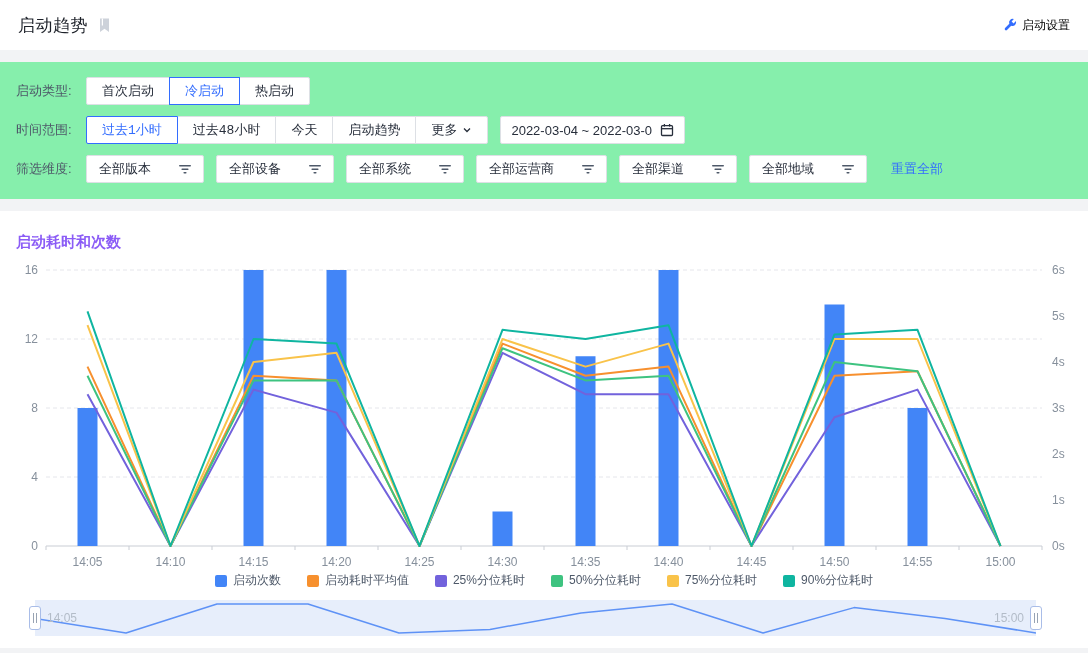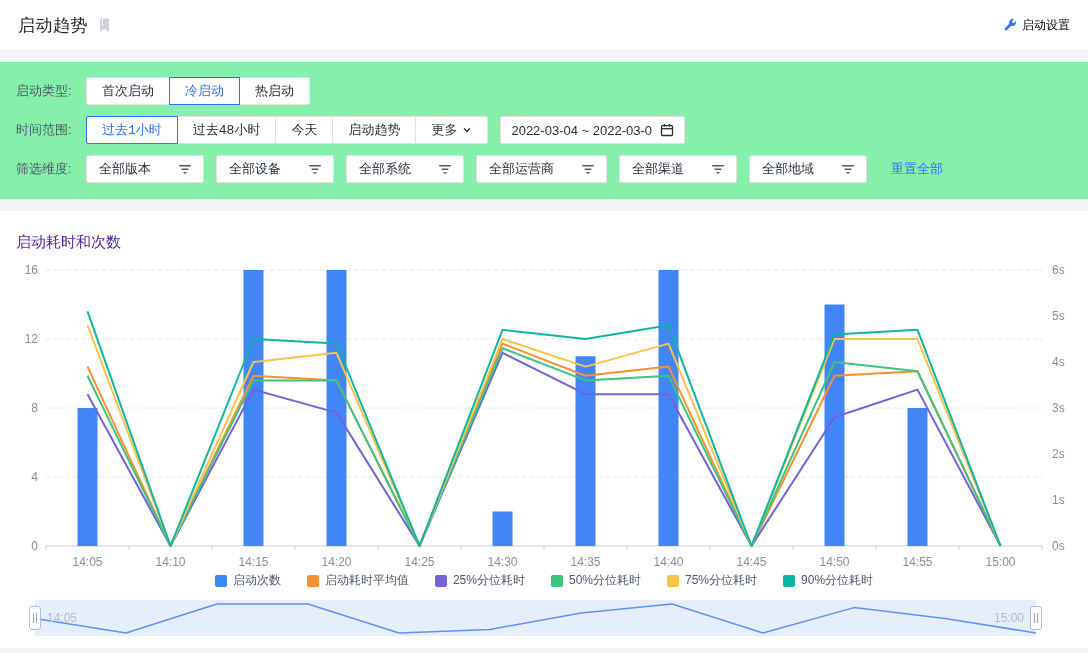--- a/index.html
+++ b/index.html
@@ -15,21 +15,21 @@
   .btn-group{display:flex}
   .fbtn{height:28px;padding:0 15px;border:1px solid #DDE0E5;background:#fff;font-size:13px;color:#272E3B;display:flex;align-items:center;gap:5px;margin-left:-1px;cursor:pointer;position:relative;font-family:Liberation Mono, monospace}
   .fbtn:first-child{margin-left:0;border-radius:2px 0 0 2px}
   .fbtn:last-child{border-radius:0 2px 2px 0}
   .fbtn.active{color:#336DFE;border-color:#336DFE;z-index:1}
   .date-box{height:28px;border:1px solid #DDE0E5;border-radius:2px;margin-left:12px;padding:0 10px;display:flex;align-items:center;gap:8px;font-size:13px;color:#272E3B;cursor:pointer;background:#fff}
   .dim-group{display:flex;gap:12px}
   .dim-btn{height:28px;border:1px solid #DDE0E5;border-radius:2px;padding:0 12px;display:flex;align-items:center;gap:28px;font-size:13px;color:#272E3B;background:#fff;cursor:pointer;font-family:inherit}
   .reset{color:#336DFE;font-size:13px;margin-left:24px;cursor:pointer;text-decoration:none}
   .chart-card{background:#fff;margin-top:12px;padding:22px 0 12px}
-  .chart-card h2{font-size:15px;font-weight:400;padding:0 16px;color:#4c1d95}
+  .chart-card h2{font-size:15px;font-weight:700;padding:0 16px;color:#8b5cf6}
   #main-chart{display:block;margin-top:2px}
   .legend{display:flex;justify-content:center;gap:26px;font-size:12px;color:#4E5969;margin-top:0}
   .legend .item{display:flex;align-items:center;gap:6px;cursor:pointer}
   .legend .sq{width:12px;height:12px;border-radius:2px;display:inline-block}
   .minimap{position:relative;height:36px;background:#E7EEFB;margin:11px 52px 0 35px;cursor:pointer}
   #mini{position:absolute;left:0;top:0;width:100%;height:100%}
   .handle{position:absolute;top:50%;width:12px;height:24px;background:#fff;border:1px solid #A9BDE8;border-radius:3px;transform:translateY(-50%);display:flex;align-items:center;justify-content:center;gap:2px;cursor:ew-resize;z-index:2}
   .handle.left{left:-6px}.handle.right{right:-6px}
   .handle i{width:1px;height:10px;background:#98A3B3}
   .mm-label{position:absolute;top:0;line-height:36px;font-size:12px;color:#B3BCC8;z-index:1}

